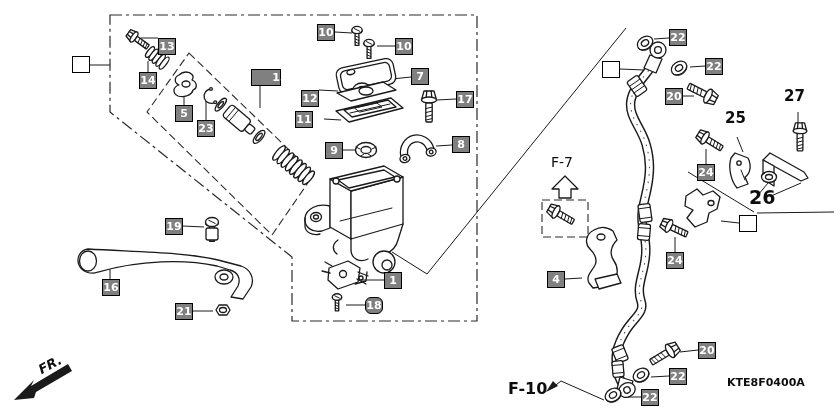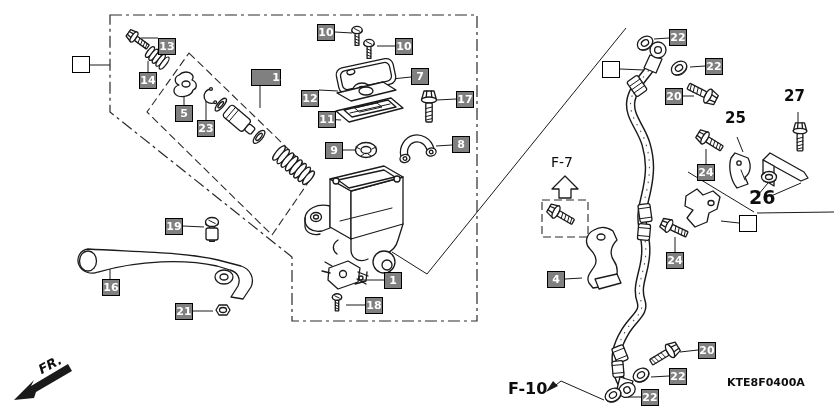--- a/index.html
+++ b/index.html
@@ -275,29 +275,29 @@
 <div id="overlay">
       <div class="callout" style="left: 158px; top: 38px;">13</div>
       <div class="callout" style="left: 139px; top: 72px;">14</div>
       <div class="callout" style="left: 251px; top: 69px; padding-left: 28px;">15</div>
       <div class="callout" style="left: 175px; top: 105px;">5</div>
       <div class="callout" style="left: 197px; top: 120px;">23</div>
       <div class="callout" style="left: 317px; top: 24px;">10</div>
       <div class="callout" style="left: 395px; top: 38px;">10</div>
       <div class="callout" style="left: 411px; top: 68px;">7</div>
       <div class="callout" style="left: 301px; top: 90px;">12</div>
-      <div class="callout" style="left: 318px; top: 111px; text-align: center;">11</div>
+      <div class="callout" style="left: 295px; top: 111px; text-align: center;">11</div>
       <div class="callout" style="left: 325px; top: 142px;">9</div>
       <div class="callout" style="left: 456px; top: 91px;">17</div>
       <div class="callout" style="left: 452px; top: 136px;">8</div>
       <div class="callout" style="left: 165px; top: 218px;">19</div>
       <div class="callout" style="left: 102px; top: 279px; text-align: right;">16</div>
       <div class="callout" style="left: 175px; top: 303px;">21</div>
       <div class="callout" style="left: 384px; top: 272px;">1</div>
-      <div class="callout" style="left: 365px; top: 297px;">18</div>
+      <div class="callout" style="left: 365px; top: 297px; border-radius: 6px;">18</div>
       <div class="callout" style="left: 547px; top: 271px;">4</div>
       <div class="callout" style="left: 697px; top: 164px;">24</div>
       <div class="callout" style="left: 666px; top: 252px;">24</div>
       <div class="callout" style="left: 665px; top: 88px;">20</div>
       <div class="callout" style="left: 698px; top: 342px;">20</div>
       <div class="callout" style="left: 669px; top: 29px;">22</div>
       <div class="callout" style="left: 705px; top: 58px;">22</div>
       <div class="callout" style="left: 669px; top: 368px;">22</div>
       <div class="callout" style="left: 641px; top: 389px;">22</div>
       <div class="refbox" style="left: 72px; top: 56px;"></div>

